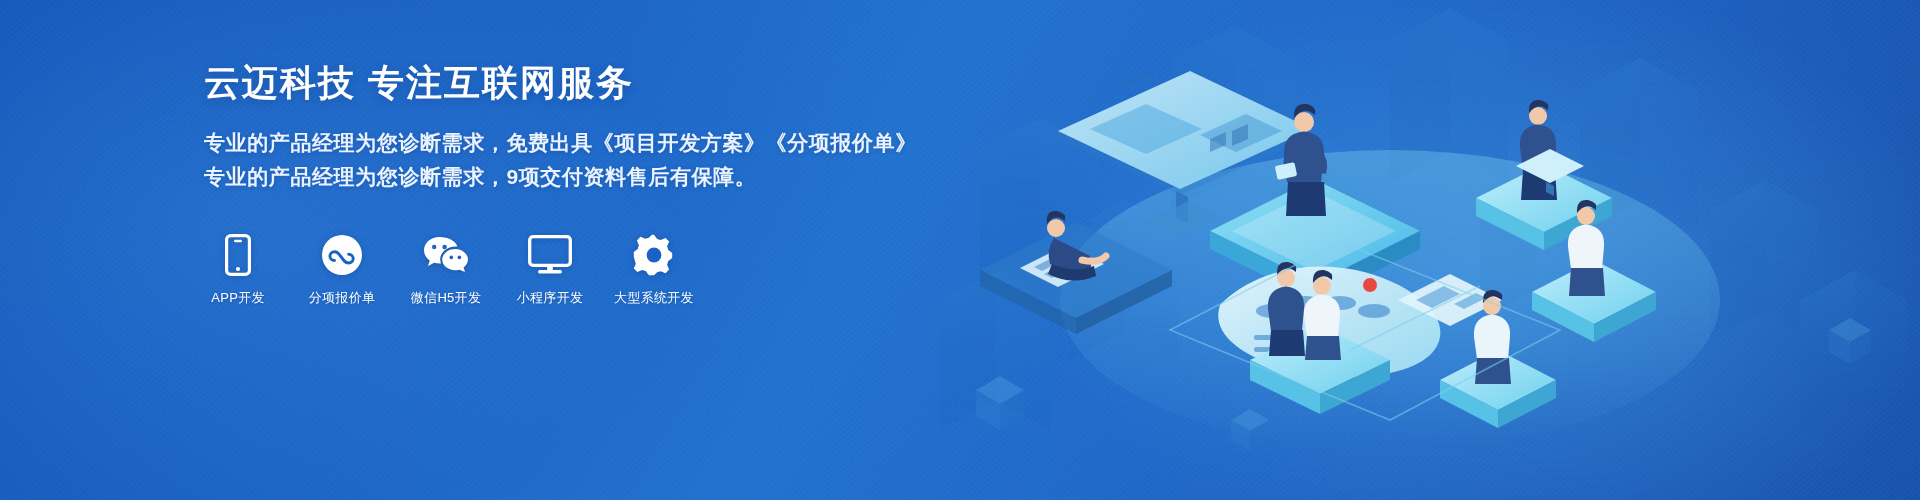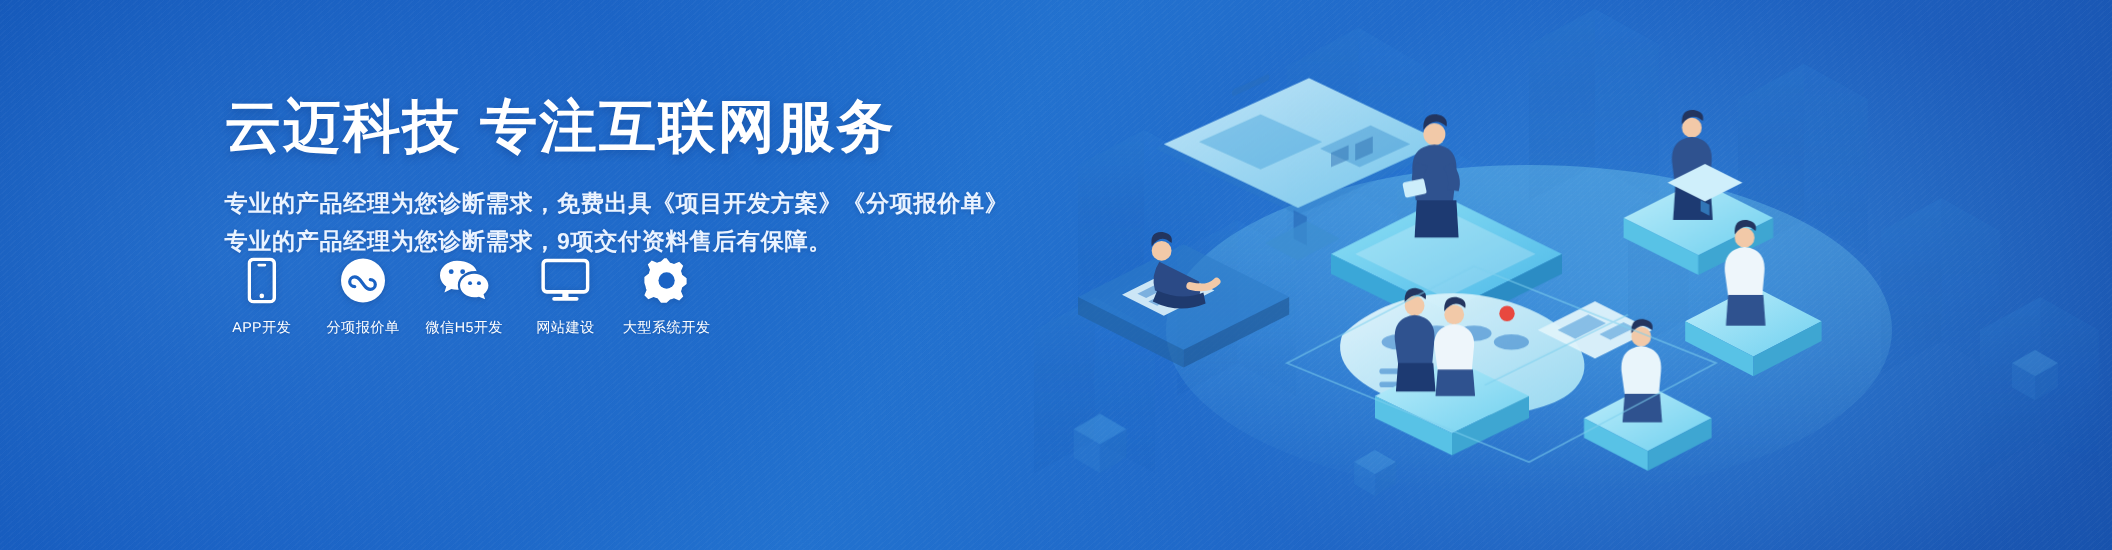--- a/index.html
+++ b/index.html
@@ -32,46 +32,45 @@
 
   
   .content {
     position: absolute;
     left: 204px; top: 62px;
     width: 720px;
     z-index: 6;
   }
   .headline {
     color: #ffffff;
-    font-size: 52px;
+    font-size: 36px;
     font-weight: bold;
     letter-spacing: 2px;
     line-height: 1.18;
     white-space: nowrap;
     text-shadow: 0 2px 8px rgba(0,30,90,0.25);
-    margin-top: 24px;
   }
   .sub {
     margin-top: 22px;
     color: #eaf3ff;
     font-size: 21px;
     line-height: 1.62;
     letter-spacing: 0.6px;
     white-space: nowrap;
     text-shadow: 0 1px 4px rgba(0,30,90,0.22);
   }
   .sub-line { display: block; font-weight: bold; }
 
   
   .services {
     position: absolute;
     left: 200px; top: 232px;
     display: flex;
     align-items: flex-start;
-    gap: 16px;
+    gap: 28px;
     z-index: 6;
   }
   .service {
     width: 76px;
     display: flex;
     flex-direction: column;
     align-items: center;
   }
   .service-icon {
     height: 46px;
@@ -364,21 +363,21 @@
     </div>
 
     <div class="service">
       <span class="service-icon">
         <svg width="44" height="40" viewBox="0 0 44 40" fill="none">
           <rect x="1.7" y="1.7" width="40.6" height="28.6" rx="3.4" stroke="#ffffff" stroke-width="3.3"></rect>
           <rect x="19.2" y="30" width="5.6" height="5.6" fill="#ffffff"></rect>
           <rect x="10" y="35" width="24" height="3.4" rx="1.7" fill="#ffffff"></rect>
         </svg>
       </span>
-      <span class="service-label">网站建设</span>
+      <span class="service-label">小程序开发</span>
     </div>
 
     <div class="service">
       <span class="service-icon">
         <svg width="42" height="42" viewBox="0 0 42 42" fill="none">
           <path d="M21 0.8l3.2 4.1c1.2.2 2.4.5 3.5 1l4.8-2 3.6 3.6-2 4.8c.5 1.1.8 2.3 1 3.5l4.1 3.2v5.1l-4.1 3.2c-.2 1.2-.5 2.4-1 3.5l2 4.8-3.6 3.6-4.8-2c-1.1.5-2.3.8-3.5 1L21 41.2h-5.1l-3.2-4.1c-1.2-.2-2.4-.5-3.5-1l-4.8 2-3.6-3.6 2-4.8c-.5-1.1-.8-2.3-1-3.5L0.8 23v-5.1l4.1-3.2c.2-1.2.5-2.4 1-3.5l-2-4.8 3.6-3.6 4.8 2c1.1-.5 2.3-.8 3.5-1L18.9.8z" fill="#ffffff"></path>
           <circle cx="21" cy="21" r="7.4" fill="#1a62c4"></circle>
         </svg>
       </span>
       <span class="service-label">大型系统开发</span>

